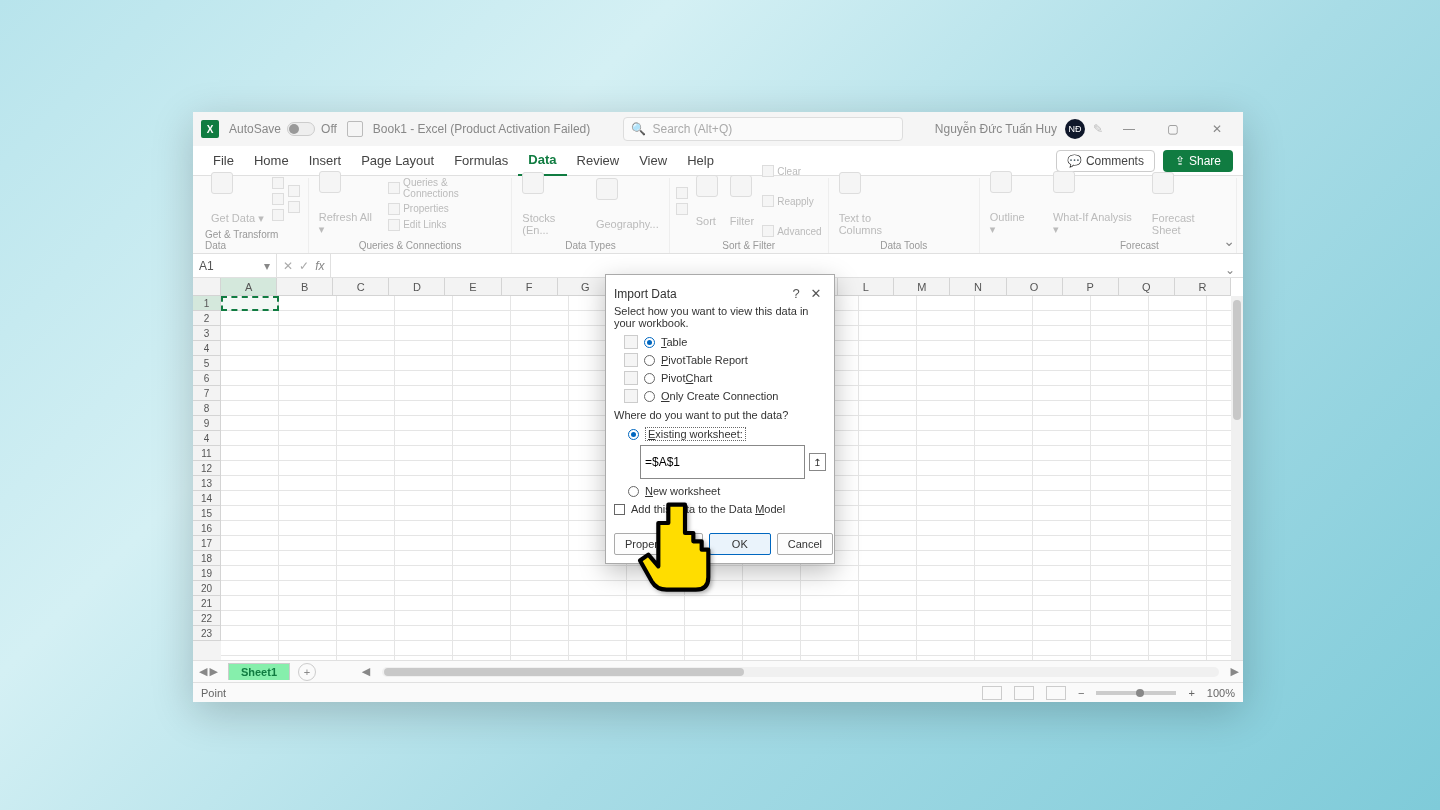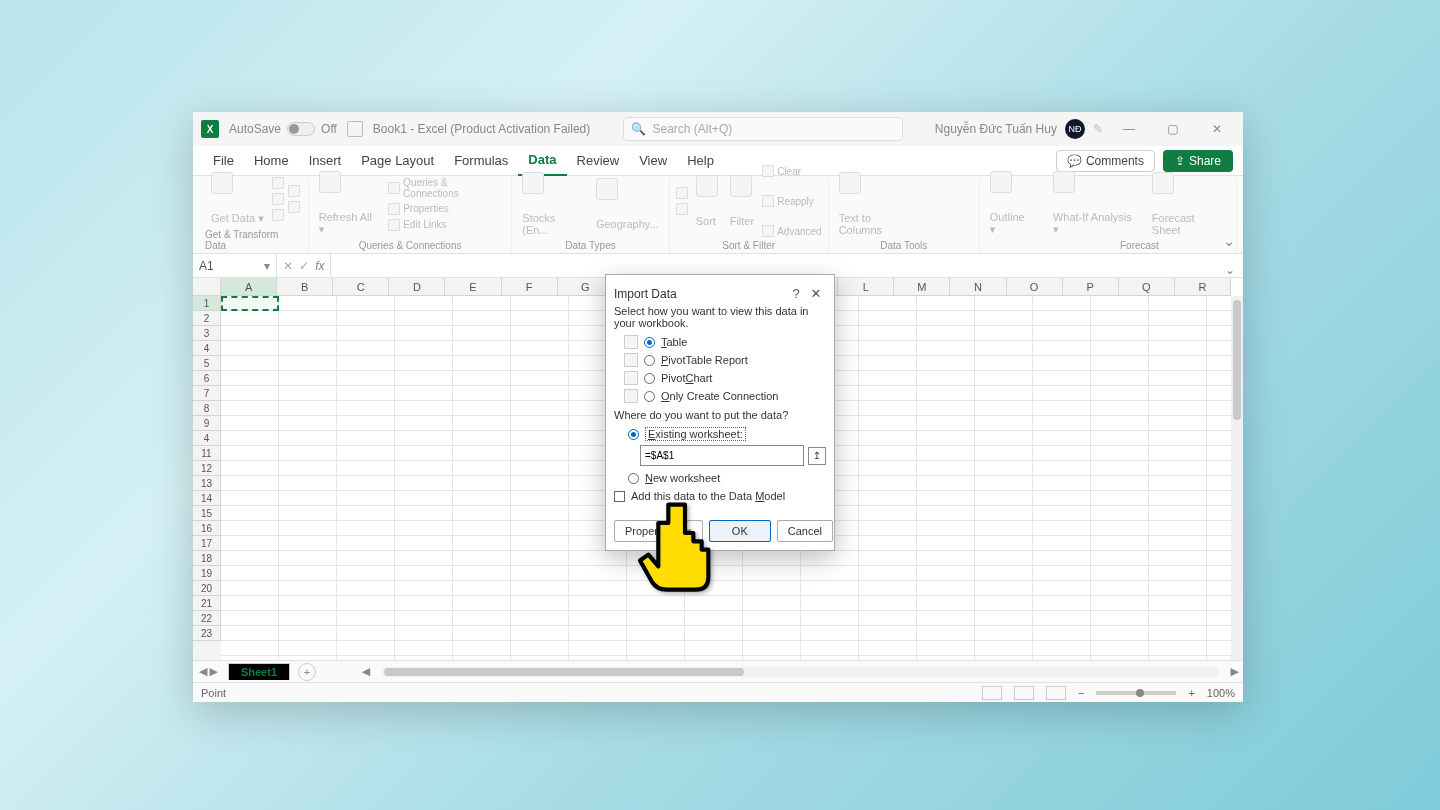--- a/index.html
+++ b/index.html
@@ -43,21 +43,21 @@
   .col-h.sel { background: #d4e8dc; }
   .row-headers { position: absolute; top: 18px; left: 0; width: 28px; bottom: 0; background: #f3f3f3; z-index: 2;}
   .row-h { height: 15px; text-align: center; font-size: 10px; color: #555; border-right: 1px solid #d4d4d4; border-bottom: 1px solid #d4d4d4; line-height: 15px;}
   .row-h.sel { background: #d4e8dc; }
   .cells { position: absolute; top: 18px; left: 28px; right: 12px; bottom: 0; background: repeating-linear-gradient(to right, transparent, transparent 57px, #e5e5e5 57px, #e5e5e5 58px), repeating-linear-gradient(to bottom, transparent, transparent 14px, #e5e5e5 14px, #e5e5e5 15px); }
   .sel-cell { position: absolute; top: 0; left: 0; width: 58px; height: 15px; border: 2px dashed #107c41; background: rgba(16,124,65,.05);}
   .vscroll { position: absolute; top: 18px; right: 0; width: 12px; bottom: 0; background: #f0f0f0; }
   .vthumb { position: absolute; top: 4px; left: 2px; right: 2px; height: 120px; background: #c8c8c8; border-radius: 4px;}
   .sheet-tabs { height: 22px; display: flex; align-items: center; border-top: 1px solid #e0e0e0; font-size: 11px; background: #fafafa;}
   .sheet-nav { display: flex; gap: 2px; padding: 0 6px; color: #888;}
-  .sheet-tab { padding: 2px 12px; background: #000000; border: 1px solid #ccc; border-bottom: none; margin-left: 4px; color:#107c41; font-weight:600;}
+  .sheet-tab { padding: 2px 12px; background: #86efac; border: 1px solid #ccc; border-bottom: none; margin-left: 4px; color:#107c41; font-weight:600;}
   .add-sheet { width: 18px; height: 18px; border: 1px solid #ccc; border-radius: 50%; display: flex; align-items: center; justify-content: center; margin-left: 8px; color: #888;}
   .hscroll { flex: 1; height: 10px; margin: 0 8px; background: #f0f0f0; border-radius: 5px; position: relative;}
   .hthumb { position:absolute; left: 2px; top: 1px; width: 360px; height: 8px; background:#c8c8c8; border-radius:4px;}
   .statusbar { height: 20px; display: flex; align-items: center; padding: 0 8px; font-size: 11px; color: #666; border-top: 1px solid #e0e0e0; background: #fafafa; gap: 12px;}
   .status-spacer { flex: 1; }
   .view-btn { width: 20px; height: 14px; border: 1px solid #ccc; }
   .zoom-slider { width: 80px; height: 4px; background: #ccc; position: relative;}
   .zoom-slider::after { content:""; position:absolute; width:8px; height:8px; background:#888; border-radius:50%; top:-2px; left: 40px;}
   
   .dialog { position: absolute; left: 605px; top: 274px; width: 230px; background: #fff; border: 1px solid #aaa; box-shadow: 0 8px 24px rgba(0,0,0,.25); font-size: 11px; color: #333; z-index: 10;}
@@ -66,21 +66,21 @@
   .dlg-help, .dlg-close { width: 20px; text-align: center; color: #555; font-size: 13px;}
   .dlg-body { padding: 4px 8px 8px; }
   .dlg-text { margin-bottom: 4px; }
   .radio-row { display: flex; align-items: center; gap: 6px; padding: 2px 0 2px 10px;}
   .radio { width: 11px; height: 11px; border: 1px solid #666; border-radius: 50%; display: inline-block; position: relative;}
   .radio.checked::after { content:""; position:absolute; width:5px; height:5px; background:#0067c0; border-radius:50%; top:2px; left:2px;}
   .radio.checked { border-color:#0067c0;}
   .opt-ico { width: 14px; height: 14px; border: 1px solid #ccc; background: #f5f5f5;}
   .opt-label u { text-decoration: underline; }
   .cell-ref { display: flex; align-items: center; gap: 4px; margin: 2px 0 4px 26px;}
-  .cell-input { flex: 1; height: 21px; border: 1px solid #888; padding: 6px 4px; font-size: 10px;}
+  .cell-input { flex: 1; height: 34px; border: 1px solid #888; padding: 6px 4px; font-size: 12px;}
   .ref-btn { width: 18px; height: 18px; border: 1px solid #888; display: flex; align-items: center; justify-content: center; font-size: 10px;}
   .check-row { display: flex; align-items: center; gap: 6px; padding: 4px 0 2px;}
   .checkbox { width: 11px; height: 11px; border: 1px solid #666;}
   .dlg-buttons { display: flex; gap: 6px; padding: 8px; justify-content: flex-start;}
   .dlg-btn { height: 22px; border: 1px solid #aaa; background: #fdfdfd; font-size: 11px; padding: 0 10px; display: flex; align-items: center; border-radius: 2px;}
   .dlg-btn.primary { border: 1px solid #0067c0; background: #eaf3fb; padding: 0 22px;}
   .dlg-btn.drop::after { content: " ▾"; color: #888; margin-left: 2px;}
   .sel-outline { border: 1px dotted #666; padding: 0 2px;}
   
   .hand { position: absolute; left: 632px; top: 498px; z-index: 20; width: 86px; height: 100px;}

